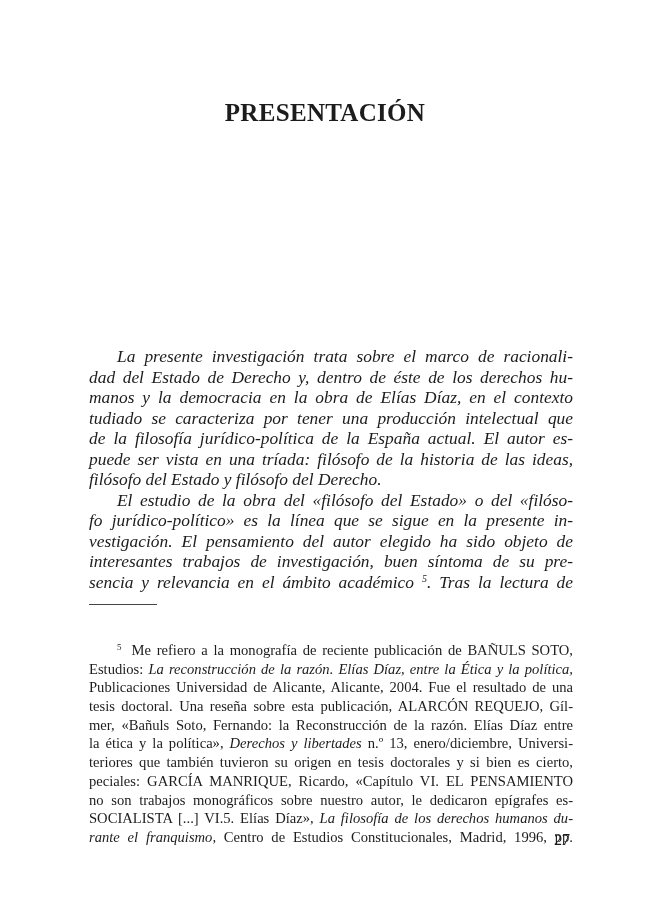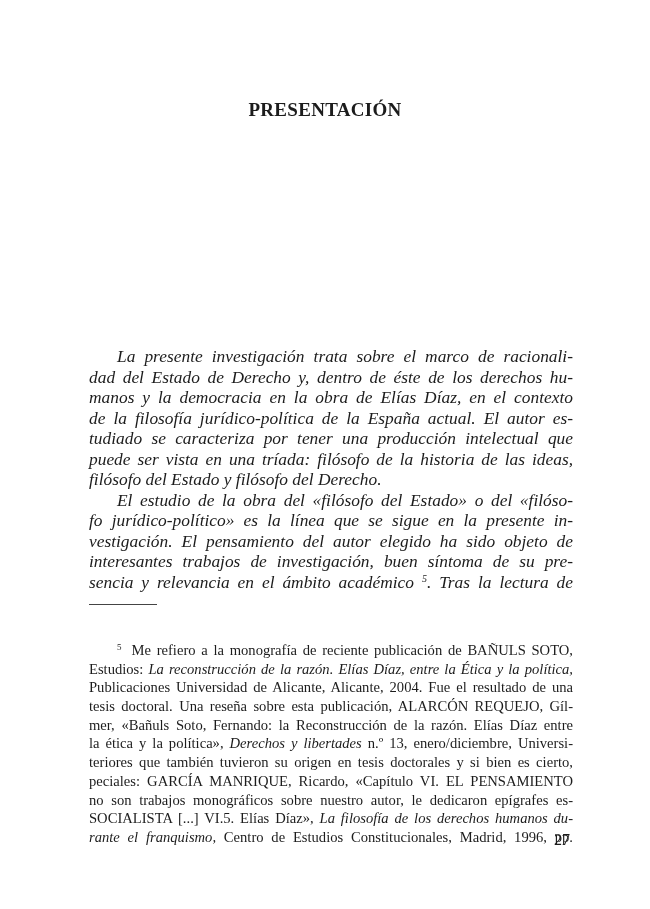--- a/index.html
+++ b/index.html
@@ -1,17 +1,17 @@
 <!DOCTYPE html>
 <html><head>
 <meta charset="utf-8">
 <style>
   html, body { margin: 0; padding: 0; background: #ffffff; }
   body { width: 650px; height: 909px; position: relative; overflow: hidden; color: #1c1c1c; font-family: "Liberation Serif", "DejaVu Serif", serif; }
-  .page-title { position: absolute; left: 0; width: 650px; top: 99px; text-align: center; font-weight: bold; font-size: 19px; letter-spacing: 0.3px; }
+  .page-title { position: absolute; left: 0; width: 650px; top: 99px; text-align: center; font-weight: bold; font-size: 25px; letter-spacing: 0.3px; }
   .body-text { position: absolute; left: 89px; width: 484px; top: 346px; font-size: 17.4px; line-height: 20.5px; font-style: italic; }
   .line { display: block; white-space: nowrap; text-align: justify; text-align-last: justify; height: 20.5px; }
   .line.last { text-align-last: left; }
   .indent { padding-left: 28px; }
   sup.fnref { font-size: 10px; vertical-align: 6px; line-height: 0; }
   .fn-rule { position: absolute; left: 89px; top: 604px; width: 68px; height: 1px; background: #444; }
   .footnotes { position: absolute; left: 89px; width: 484px; top: 613px; font-size: 14.6px; line-height: 18.7px; margin-top: 28px; }
   .fline { display: block; white-space: nowrap; text-align: justify; text-align-last: justify; height: 18.7px; }
   .fnmark { font-size: 9px; vertical-align: 5px; line-height: 0; padding-left: 28px; padding-right: 10px; }
   .it { font-style: italic; }
@@ -19,22 +19,22 @@
 </style>
 </head>
 <body>
 
 <div class="page-title">PRESENTACIÓN</div>
 
 <div class="body-text">
   <span class="line indent">La presente investigación trata sobre el marco de racionali-</span>
   <span class="line">dad del Estado de Derecho y, dentro de éste de los derechos hu-</span>
   <span class="line">manos y la democracia en la obra de Elías Díaz, en el contexto</span>
+  <span class="line">tudiado se caracteriza por tener una producción intelectual que</span>
   <span class="line">de la filosofía jurídico-política de la España actual. El autor es-</span>
-  <span class="line">tudiado se caracteriza por tener una producción intelectual que</span>
   <span class="line">puede ser vista en una tríada: filósofo de la historia de las ideas,</span>
   <span class="line last">filósofo del Estado y filósofo del Derecho.</span>
   <span class="line indent">El estudio de la obra del «filósofo del Estado» o del «filóso-</span>
   <span class="line">fo jurídico-político» es la línea que se sigue en la presente in-</span>
   <span class="line">vestigación. El pensamiento del autor elegido ha sido objeto de</span>
   <span class="line">interesantes trabajos de investigación, buen síntoma de su pre-</span>
   <span class="line"><span>sencia y relevancia en el ámbito académico</span>&nbsp;<sup class="fnref">5</sup><span>. Tras la lectura de</span></span>
 </div>
 
 <div class="fn-rule"></div>

